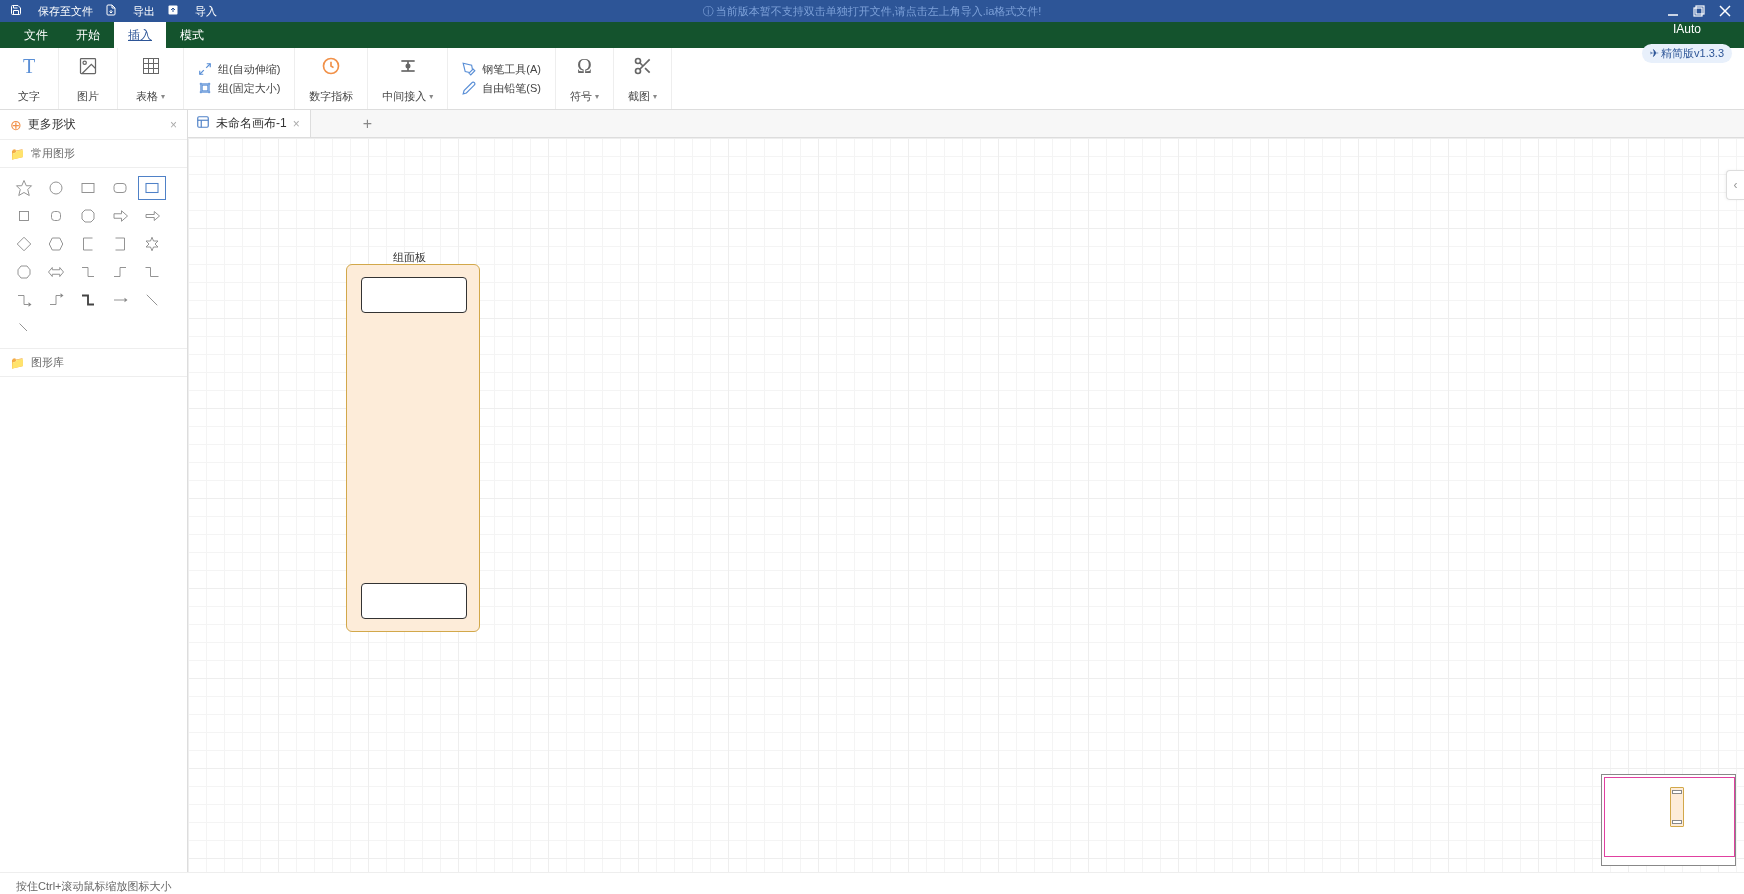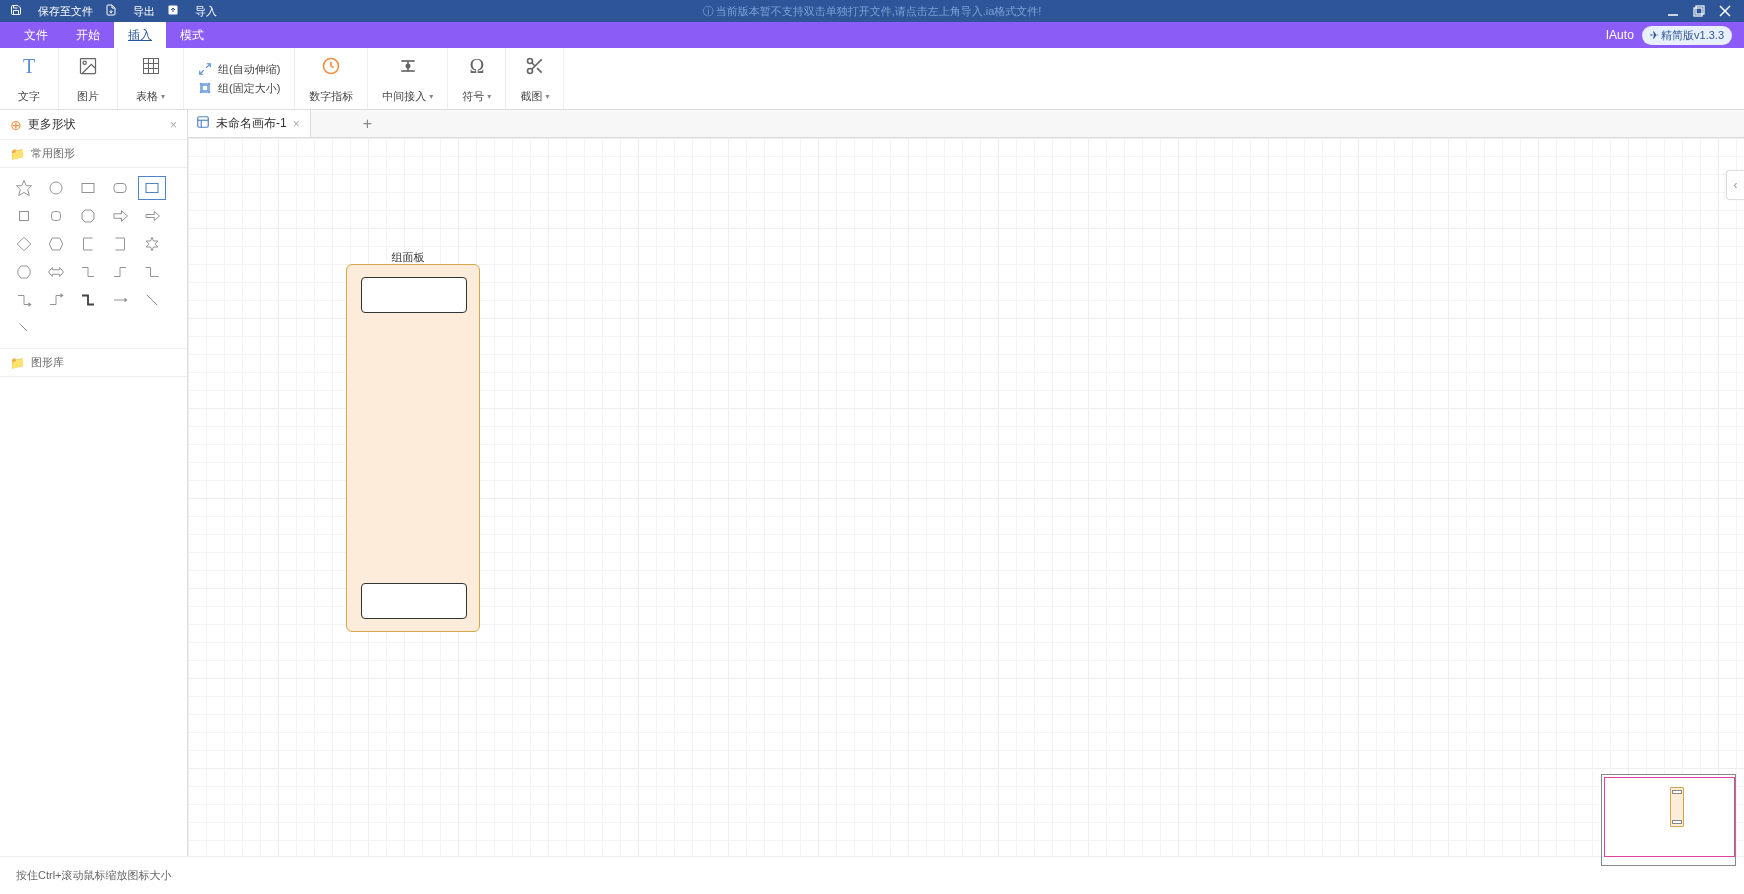--- a/index.html
+++ b/index.html
@@ -7,25 +7,25 @@
 
 
 .title-bar { height: 22px; background: #2d5597; display: flex; align-items: center; color: #fff; position: relative; }
 .title-left { display: flex; align-items: center; gap: 12px; padding-left: 10px; }
 .title-btn { display: flex; align-items: center; gap: 16px; color: #fff; font-size: 11px; cursor: pointer; }
 .title-center { position: absolute; left: 50%; transform: translateX(-50%); color: #7ca0d8; font-size: 11px; display: flex; align-items: center; gap: 2px; }
 .title-right { margin-left: auto; display: flex; align-items: center; gap: 12px; padding-right: 12px; }
 .win-btn { width: 14px; height: 14px; display: flex; align-items: center; justify-content: center; cursor: pointer; }
 
 
-.menu-bar { height: 26px; background: #8b5cf6; display: flex; align-items: stretch; color: #fff; }
+.menu-bar { height: 26px; background: #14532d; display: flex; align-items: stretch; color: #fff; }
 .menu-tabs { display: flex; padding-left: 10px; }
 .menu-tab { padding: 0 14px; display: flex; align-items: center; font-size: 12px; cursor: pointer; }
 .menu-tab.active { background: #fff; color: #2d5597; text-decoration: underline; }
-.menu-right { margin-left: auto; display: flex; align-items: center; gap: 8px; padding-right: 12px; }
+.menu-right { margin-left: auto; display: flex; align-items: center; gap: 8px; padding-right: 12px; flex-direction: column; }
 .version-badge { background: #e8f0fb; color: #2d5597; padding: 2px 8px; border-radius: 10px; font-size: 11px; display: flex; align-items: center; gap: 2px; }
 .brand-label { font-size: 12px; color: #fff; }
 
 
 .ribbon { height: 62px; background: #fff; border-bottom: 1px solid #ddd; display: flex; align-items: stretch; }
 .ribbon-group { display: flex; flex-direction: column; align-items: center; justify-content: center; padding: 0 18px; border-right: 1px solid #eee; }
 .ribbon-group.small-pad { padding: 0 14px; }
 .ribbon-icon { font-size: 20px; color: #444; height: 26px; display: flex; align-items: center; justify-content: center; }
 .ribbon-label { font-size: 11px; color: #444; margin-top: 10px; display: flex; align-items: center; gap: 3px; text-align: center; }
 .ribbon-rows { display: flex; flex-direction: column; gap: 4px; justify-content: center; padding: 0 14px; border-right: 1px solid #eee; }
@@ -59,37 +59,37 @@
 .doc-tab .tab-close { color: #aaa; font-size: 12px; cursor: pointer; }
 .add-tab { padding: 0 12px; color: #888; font-size: 16px; cursor: pointer; }
 
 
 .canvas-container { position: absolute; left: 188px; right: 0; top: 138px; bottom: 22px; overflow: hidden; background: #fff;
   background-image: linear-gradient(#eee 1px, transparent 1px), linear-gradient(90deg, #eee 1px, transparent 1px), linear-gradient(#f4f4f4 1px, transparent 1px), linear-gradient(90deg, #f4f4f4 1px, transparent 1px);
   background-size: 90px 90px, 90px 90px, 18px 18px, 18px 18px;
 }
 
 
-.group-panel-label { position: absolute; left: 190px; top: 112px; font-size: 11px; color: #333; width: 60px; text-align: center; }
+.group-panel-label { position: absolute; left: 178px; top: 112px; font-size: 11px; color: #333; width: 60px; text-align: right; }
 .group-panel { position: absolute; left: 158px; top: 126px; width: 134px; height: 368px; background: #fdecd9; border: 1.5px solid #d2a84a; border-radius: 6px; }
 .group-panel .inner-rect { position: absolute; left: 14px; width: 106px; height: 36px; border: 1.5px solid #333; background: #fff; border-radius: 4px; }
 .group-panel .top-r { top: 12px; }
 .group-panel .bot-r { bottom: 12px; }
 
 
 .right-handle { position: absolute; right: 0; top: 170px; width: 18px; height: 30px; background: #fff; border: 1px solid #ddd; border-right: none; border-radius: 4px 0 0 4px; display: flex; align-items: center; justify-content: center; color: #999; font-size: 12px; box-shadow: -1px 0 3px rgba(0,0,0,.05); z-index: 5; }
 
 
 .minimap { position: absolute; right: 8px; bottom: 28px; width: 135px; height: 92px; border: 1px solid #888; background: #fff; z-index: 3; }
 .minimap .mm-view { position: absolute; left: 2px; top: 2px; width: 131px; height: 80px; border: 1px solid #e040a0; }
 .minimap .mm-shape { position: absolute; left: 68px; top: 12px; width: 14px; height: 40px; background: #fdecd9; border: 1px solid #d2a84a; border-radius: 1px; }
 .minimap .mm-inner { position: absolute; left: 1px; width: 10px; height: 4px; background: #fff; border: 1px solid #888; }
 
 
-.status-bar { position: absolute; bottom: 0; left: 0; right: 0; height: 38px; background: #fff; border-top: 1px solid #eee; display: flex; align-items: center; padding-left: 16px; font-size: 11px; color: #666; }
+.status-bar { position: absolute; bottom: 0; left: 0; right: 0; height: 22px; background: #fff; border-top: 1px solid #eee; display: flex; align-items: flex-end; padding-left: 16px; font-size: 11px; color: #666; }
 
 .dd-caret { font-size: 8px; color: #888; }
 </style>
 </head>
 <body>
 
 <div class="title-bar">
   <div class="title-left">
     <div class="title-btn">
       <span>
@@ -247,20 +247,39 @@
           <line x1="12" y1="6" x2="12" y2="18"></line>
           <circle cx="12" cy="12" r="2" fill="#666"></circle>
         </svg>
     </div>
     <div class="ribbon-label">
         <span>中间接入</span> 
         <span class="dd-caret">▾</span>
       </div>
   </div>
 
+  <div class="ribbon-rows">
+    <div class="ribbon-row">
+      <span class="icon-sq">
+        <svg width="14" height="14" viewBox="0 0 24 24" fill="none" stroke="#5a8fd6" stroke-width="2">
+            <path d="M12 19l7-7 3 3-7 7-3-3z"></path>
+            <path d="M18 13l-1.5-7.5L2 2l3.5 14.5L13 18"></path>
+          </svg>
+      </span>
+      <span>钢笔工具(A)</span>
+    </div>
+    <div class="ribbon-row">
+      <span class="icon-sq">
+        <svg width="14" height="14" viewBox="0 0 24 24" fill="none" stroke="#5a8fd6" stroke-width="2">
+            <path d="M17 3a2.85 2.85 0 1 1 4 4L7.5 20.5 2 22l1.5-5.5L17 3z"></path>
+          </svg>
+      </span>
+      <span>自由铅笔(S)</span>
+    </div>
+  </div>
 
   <div class="ribbon-group small-pad">
     <div class="ribbon-icon" style="font-family: serif; color:#666;">Ω</div>
     <div class="ribbon-label">
         <span>符号</span> 
         <span class="dd-caret">▾</span>
       </div>
   </div>
 
   <div class="ribbon-group small-pad">

